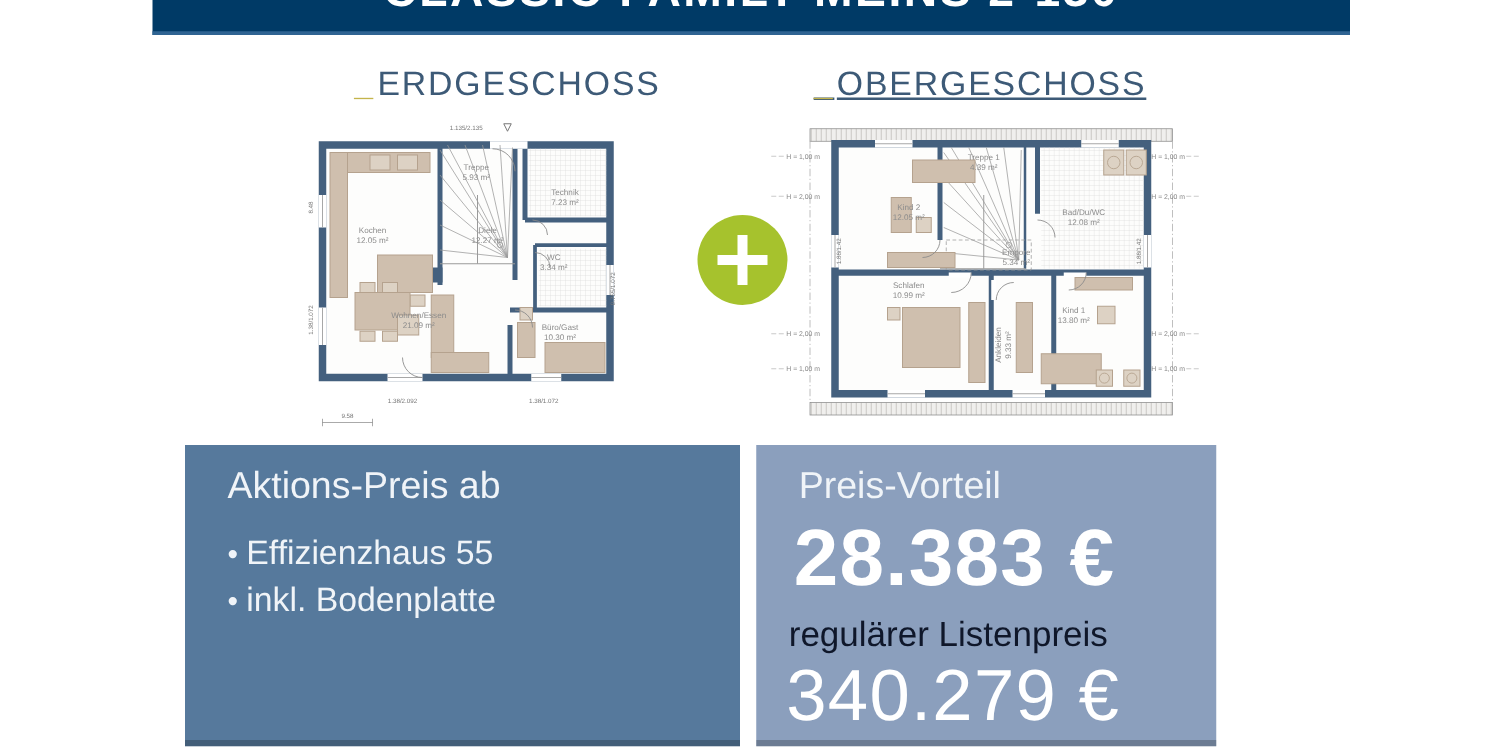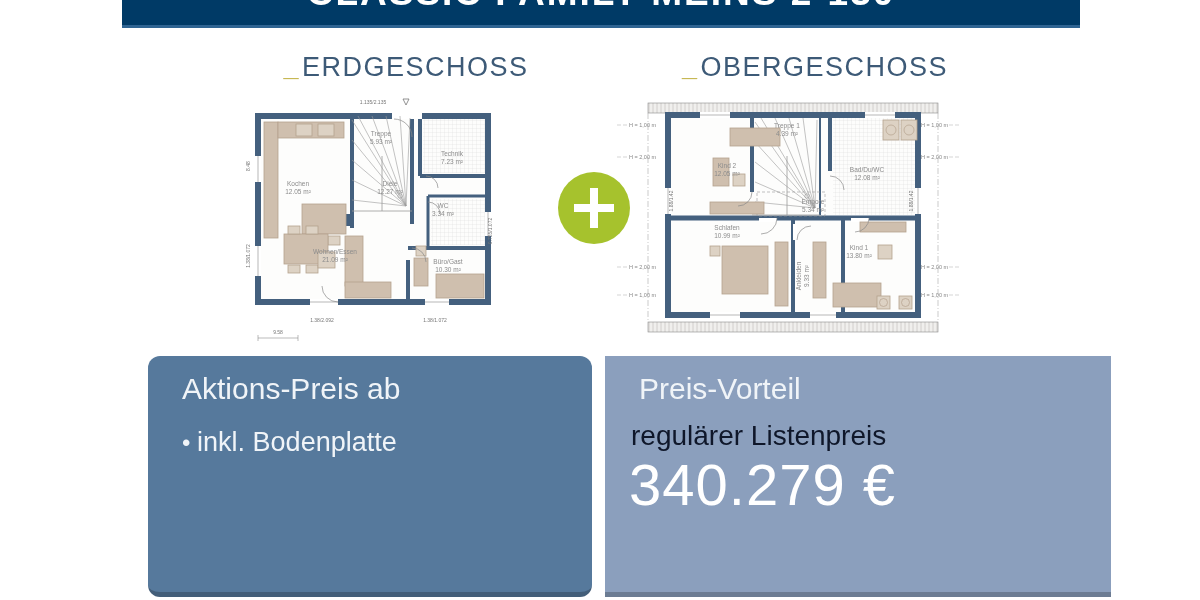--- a/index.html
+++ b/index.html
@@ -10,43 +10,43 @@
   .header-bar{position:absolute;left:122px;top:0;width:958px;height:25px;
     background:#003a66;border-bottom:3px solid #2f6492;overflow:hidden;}
   .header-title{position:absolute;top:-28px;left:0;width:100%;text-align:center;
     font-size:37px;font-weight:bold;color:#ffffff;letter-spacing:2px;white-space:nowrap;}
 
   
   .plan-heading{position:absolute;top:52px;height:32px;font-size:27px;font-weight:400;
     color:#3d5a77;letter-spacing:1.5px;text-align:center;white-space:nowrap;}
   .plan-heading .uscore{color:#c4b44b;font-weight:bold;margin-right:2px;}
   .heading-eg{left:236px;width:260px;margin-left:40px;}
-  .heading-og{left:655px;width:320px;}
+  .heading-og{left:624px;width:320px;text-decoration:underline;}
 
   
   .plus-badge{position:absolute;left:558px;top:172px;width:72px;height:72px;border-radius:50%;
     background:#a6c22d;}
   .plus-badge::before,.plus-badge::after{content:"";position:absolute;background:#ffffff;}
   .plus-badge::before{left:16px;top:32px;width:40px;height:8px;}
   .plus-badge::after{left:32px;top:16px;width:8px;height:40px;}
 
   
   .plan-svg{position:absolute;}
   .svg-eg{left:240px;top:96px;}
   .svg-og{left:615px;top:96px;}
   svg text{font-family:"Liberation Sans",sans-serif;}
   .room-name,.room-area{font-size:6.5px;fill:#8c8c8c;}
   .dim-label{font-size:5px;fill:#777777;}
   .h-label{font-size:5.5px;fill:#888888;}
 
   
   .price-box{position:absolute;top:356px;height:236px;color:#eef2f7;
     border-bottom:5px solid rgba(0,0,0,0.22);}
-  .price-box-left{left:148px;width:444px;background:#56799c;border-radius:12px;}
-  .price-box-right{left:605px;width:506px;background:#8b9fbd;}
+  .price-box-left{left:148px;width:444px;background:#56799c;}
+  .price-box-right{left:605px;width:368px;background:#8b9fbd;}
   .price-label{margin:16px 0 0 34px;font-size:30px;font-weight:300;color:#f0f4f8;}
   .price-big{margin:8px 0 0 30px;font-size:64px;font-weight:bold;letter-spacing:1px;line-height:1.0;}
   .price-green{color:#a9c42e;}
   .price-white{color:#ffffff;}
   .bullet-list{list-style:none;margin:18px 0 0 34px;padding:0;font-size:27px;font-weight:300;line-height:37px;color:#f0f4f8;}
   .bullet-list li::before{content:"• ";font-size:24px;}
   .list-label{margin:14px 0 0 26px;font-size:28px;font-weight:300;color:#0f172a;}
   .price-big2{margin:4px 0 0 24px;font-size:58px;font-weight:normal;color:#ffffff;letter-spacing:1px;line-height:1.0;}
 </style>
 </head>
@@ -315,23 +315,25 @@
       <text class="dim-label" x="58" y="105" transform="rotate(-90 58 105)" text-anchor="middle">1.88/1.42</text>
       <text class="dim-label" x="298" y="105" transform="rotate(-90 298 105)" text-anchor="middle">1.88/1.42</text>
     </g>
   </svg>
 
   <div class="plus-badge"></div>
 
   <div class="price-box price-box-left">
     <p class="price-label">Aktions-Preis ab</p>
     <ul class="bullet-list">
+      <li>Effizienzhaus 55</li>
       <li>inkl. Bodenplatte</li>
     </ul>
   </div>
 
   <div class="price-box price-box-right">
     <p class="price-label">Preis-Vorteil</p>
+    <p class="price-big price-white">28.383 €</p>
     <p class="list-label">regulärer Listenpreis</p>
     <p class="price-big2">340.279 €</p>
   </div>
 
 </div>
 
 </body></html>

